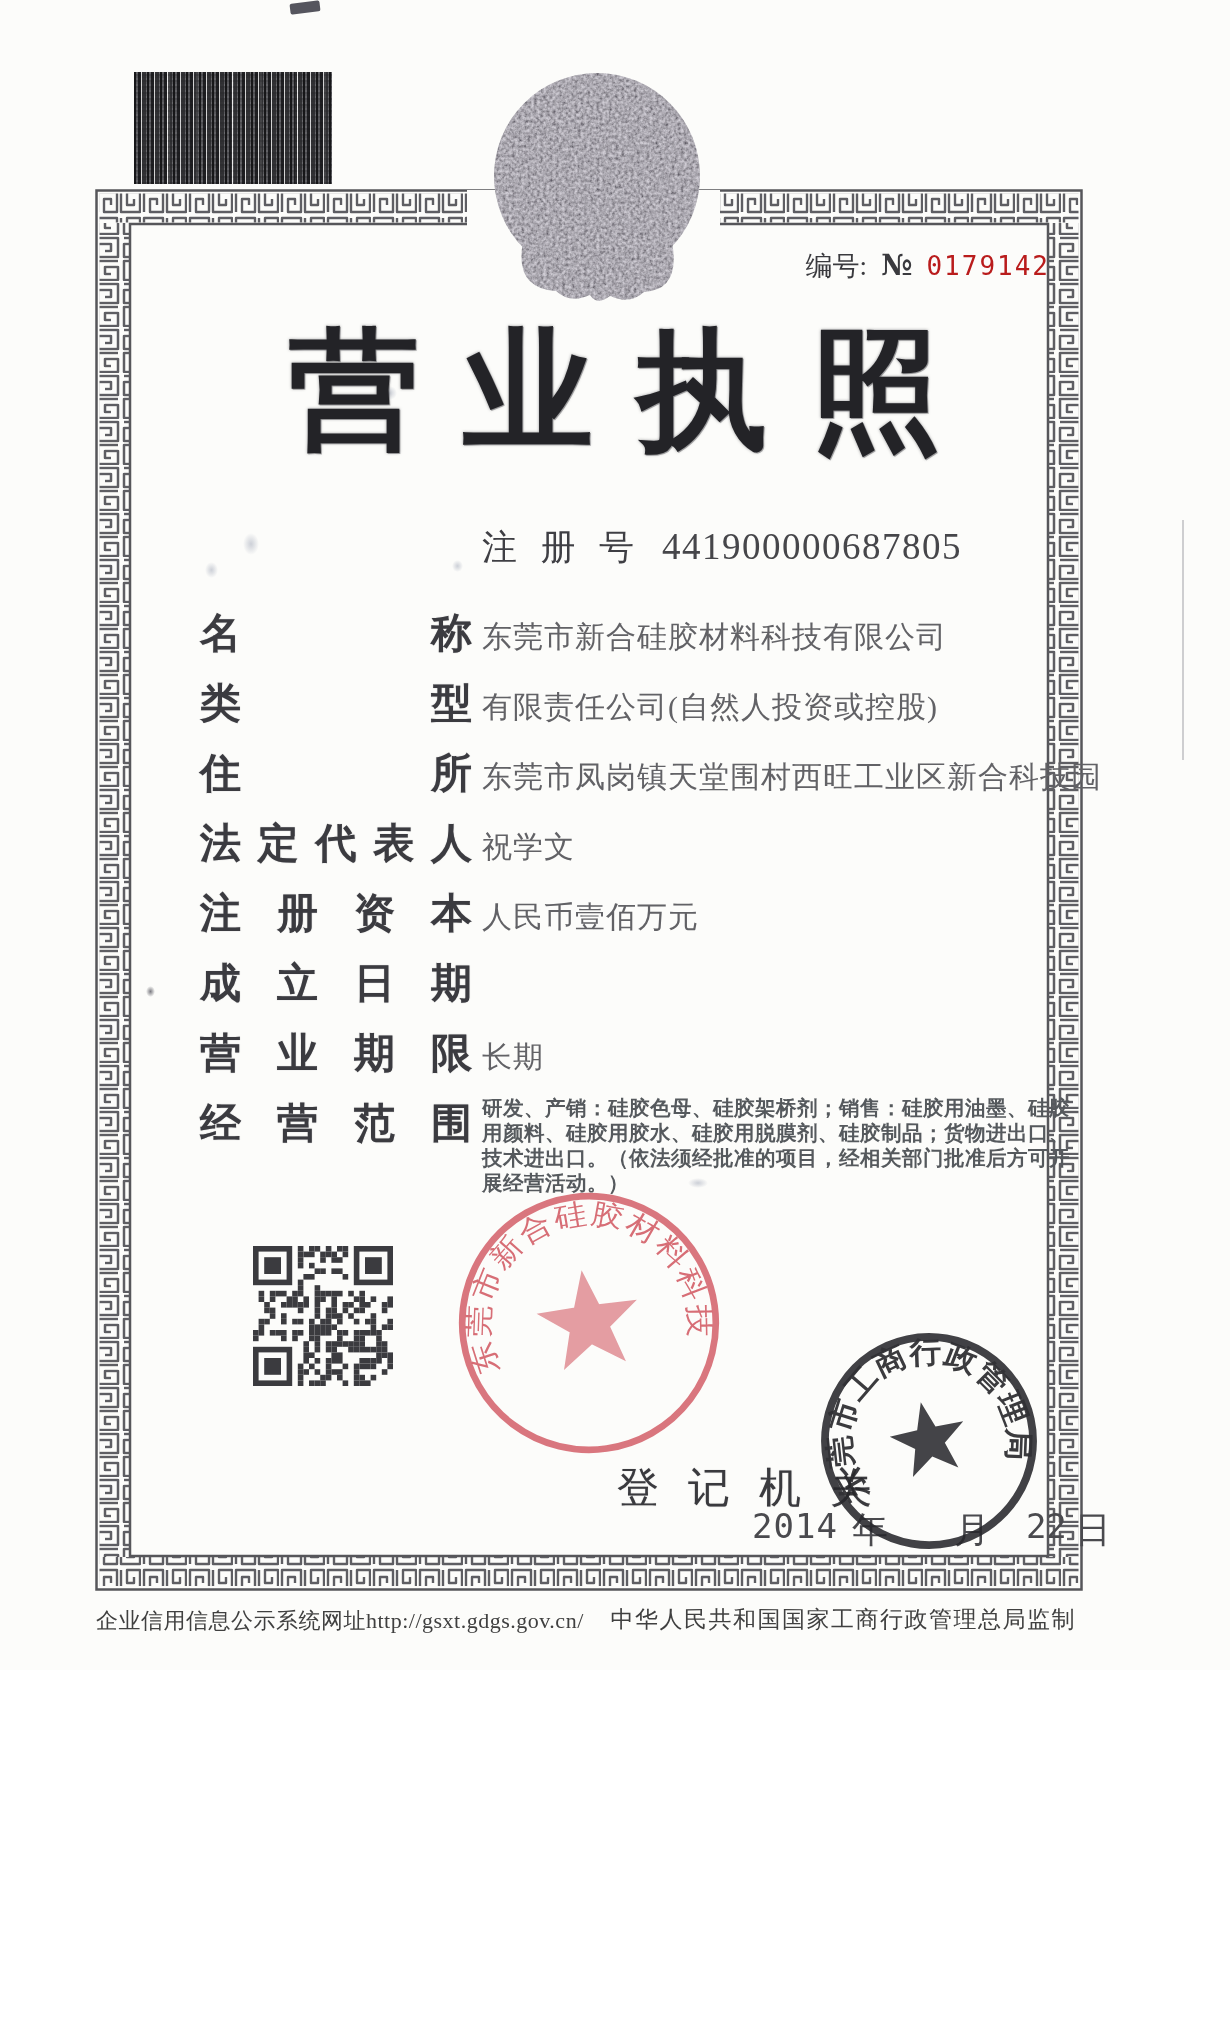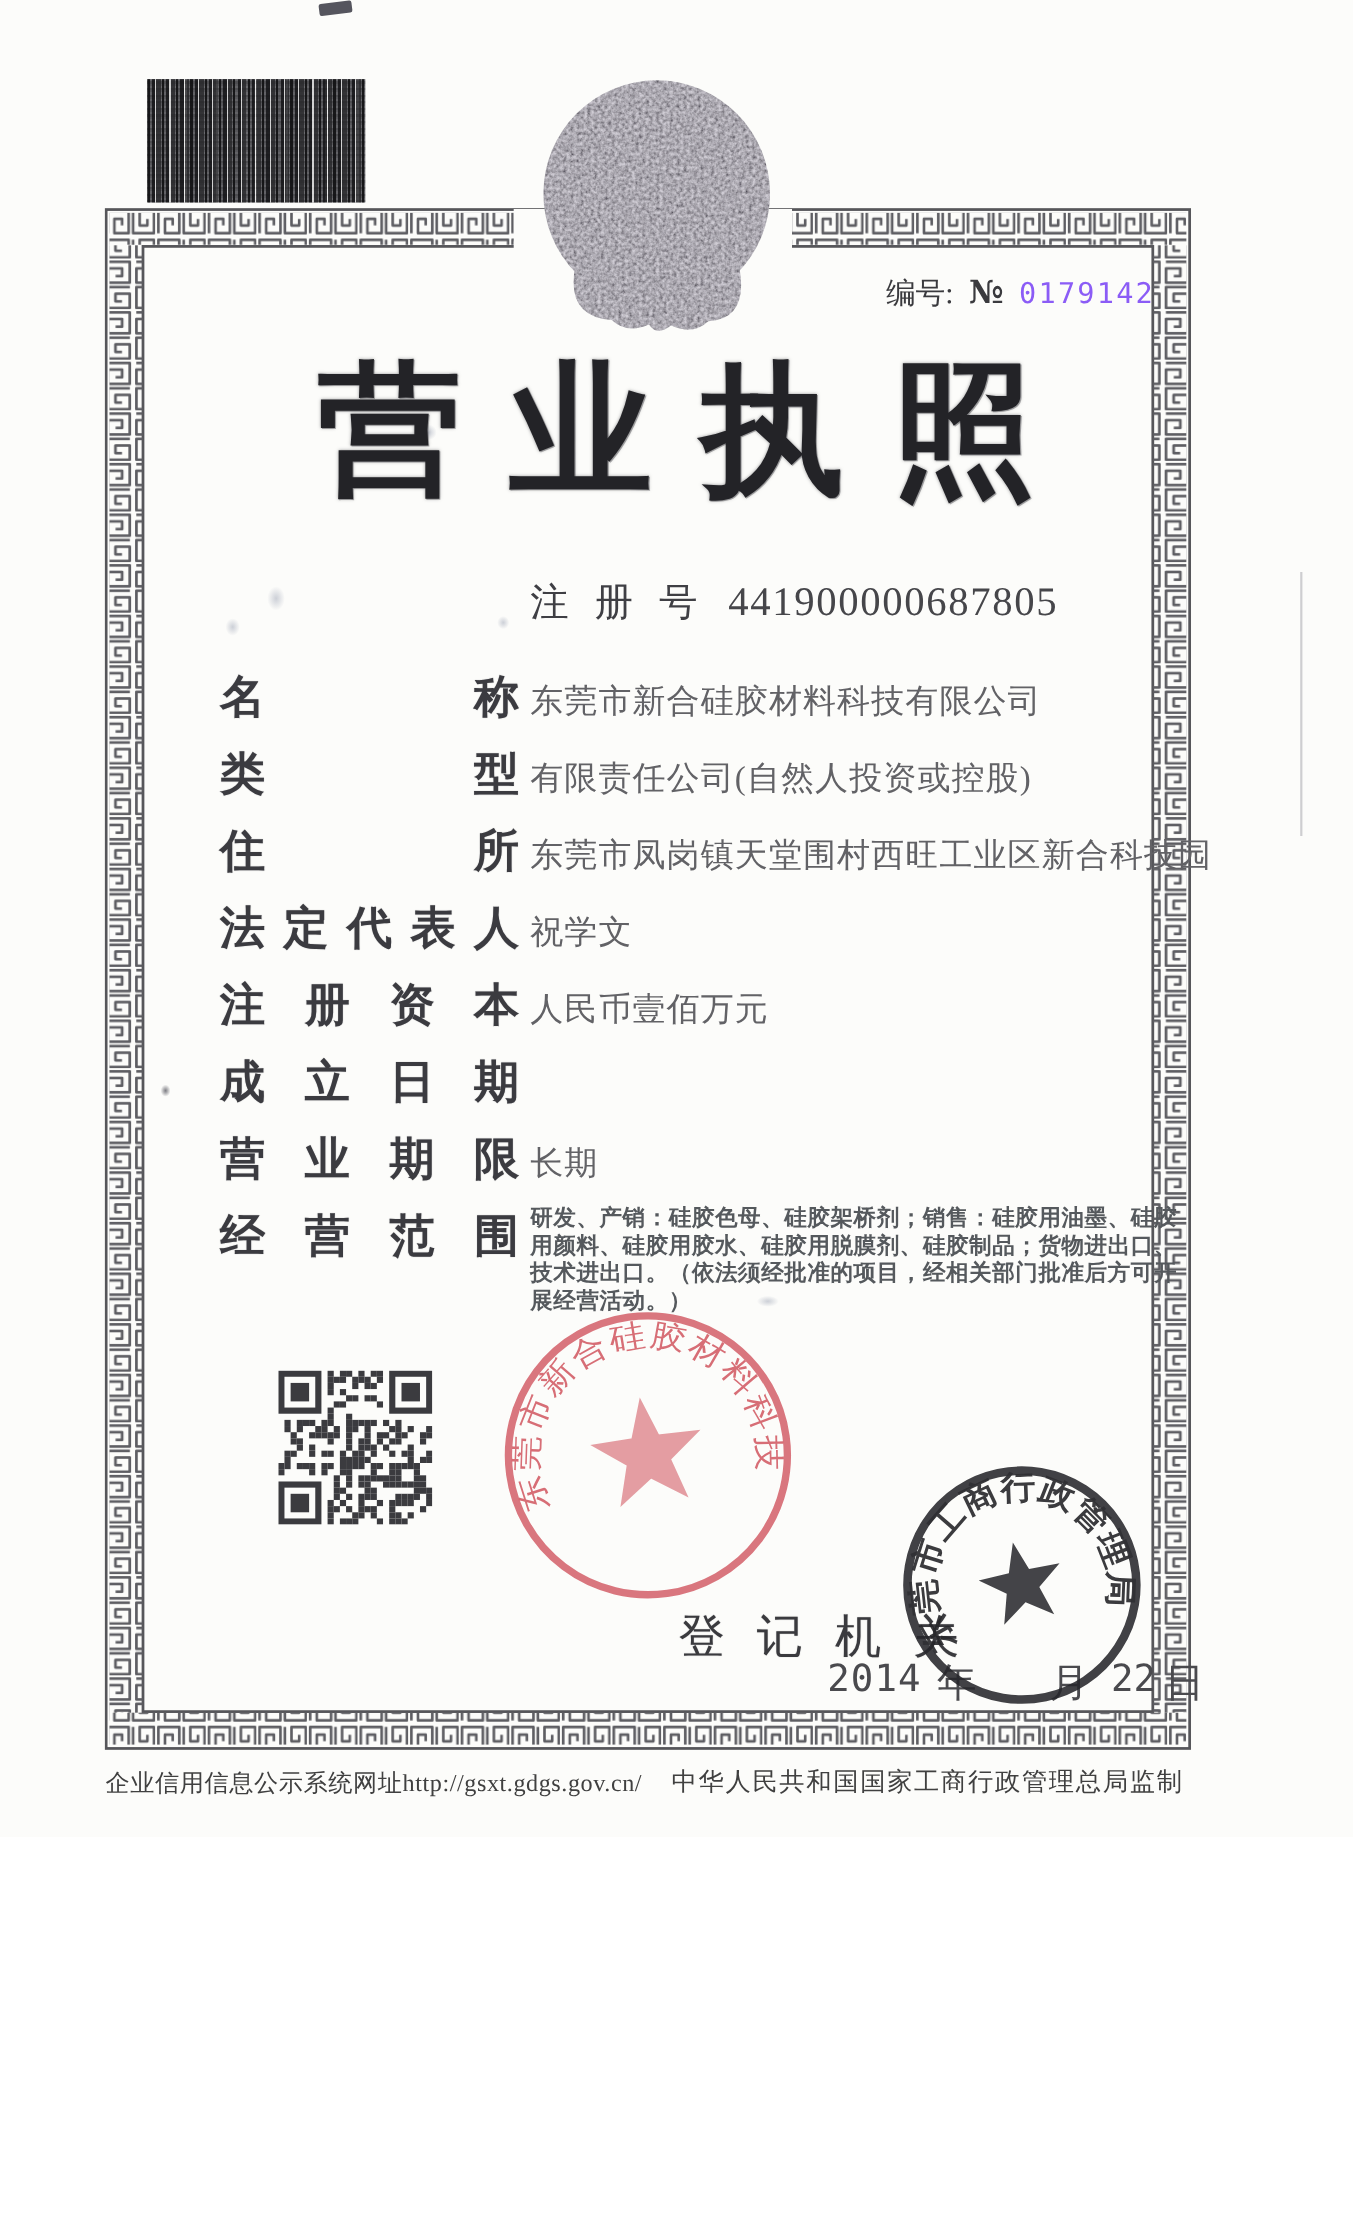--- a/index.html
+++ b/index.html
@@ -14,42 +14,42 @@
       repeating-linear-gradient(90deg, rgba(20,20,22,.95) 0 2px, rgba(110,110,115,.5) 2px 4px,
         rgba(25,25,28,.9) 4px 7px, rgba(235,235,235,.85) 7px 8px, rgba(45,45,48,.85) 8px 12px,
         rgba(140,140,145,.35) 12px 13px),
       repeating-linear-gradient(0deg, rgba(0,0,0,.3) 0 2px, rgba(255,255,255,.12) 2px 4px, transparent 4px 6px),
       repeating-linear-gradient(90deg, transparent 0 33px, rgba(250,250,250,.95) 33px 36px, transparent 36px 62px, rgba(250,250,250,.7) 62px 64px);}
   
   .content{position:absolute;inset:0;z-index:3;}
   .serial{position:absolute;top:248px;right:180px;display:flex;align-items:baseline;gap:14px;
           font-size:27px;color:#3a3a3e;}
   .serial .sym{font-weight:700;font-size:29px;font-family:"DejaVu Serif",serif;}
-  .serial .num{font-family:"DejaVu Sans Mono",monospace;font-size:26px;letter-spacing:2px;color:#8b5cf6;text-align:right;}
+  .serial .num{font-family:"DejaVu Sans Mono",monospace;font-size:26px;letter-spacing:2px;color:#b91c1c;text-align:right;}
   .title{position:absolute;top:316px;left:50%;transform:translateX(-50%);display:flex;gap:44px;
          font-family:"Liberation Sans",sans-serif;font-weight:900;font-size:130px;line-height:1.15;
          color:#232327;text-shadow:0 0 3px rgba(38,38,44,.5), 1px 1px 0 rgba(38,38,44,.35);white-space:nowrap;}
   .reg{position:absolute;left:482px;top:524px;display:flex;align-items:baseline;}
   .reg .lbl{display:flex;justify-content:space-between;width:152px;font-size:35px;color:#3f3f44;}
   .reg .num{margin-left:28px;font-size:37px;letter-spacing:1.5px;color:#46464a;}
   .rows{position:absolute;left:200px;top:610px;}
   .row{display:flex;align-items:flex-start;height:70px;}
   .row:last-child{height:auto;}
   .row .lbl{width:272px;display:flex;justify-content:space-between;font-size:41px;font-weight:600;
             color:#3b3b40;flex:none;line-height:1.15;text-shadow:0 0 1px rgba(60,60,66,.45);}
   .row .val{margin-left:10px;padding-top:7px;font-size:30px;color:#626266;letter-spacing:1px;white-space:nowrap;}
   .row .val.scope{white-space:normal;width:600px;font-size:20.5px;line-height:25px;letter-spacing:.5px;
                   padding-top:0;margin-top:-4px;color:#55595d;font-weight:600;}
   .registrar{position:absolute;left:617px;top:1460px;width:255px;display:flex;justify-content:space-between;
              font-size:42px;color:#3a3a3e;text-shadow:0 0 1px rgba(58,58,62,.4);}
   .date{position:absolute;left:752px;top:1506px;font-size:36px;color:#4a4a4e;display:flex;align-items:flex-start;}
   .date .y{font-family:"DejaVu Sans Mono",monospace;font-size:34px;letter-spacing:1px;}
   .date .u1{margin-left:14px;}
   .date .m{margin-left:66px;}
-  .date .d{margin-left:20px;font-family:"DejaVu Sans Mono",monospace;font-size:34px;}
+  .date .d{margin-left:36px;font-family:"DejaVu Sans Mono",monospace;font-size:34px;}
   .date .u3{margin-left:8px;}
   .footer-left{position:absolute;left:96px;top:1606px;font-size:22px;color:#404040;letter-spacing:.5px;}
   .footer-right{position:absolute;right:154px;top:1604px;font-size:23px;color:#404040;letter-spacing:1.5px;}
   
   .qr{position:absolute;left:253px;top:1246px;z-index:3;}
   .seal-red{position:absolute;left:446px;top:1180px;z-index:4;opacity:.9;filter:blur(.4px);}
   .seal-black{position:absolute;left:800px;top:1312px;z-index:5;opacity:.95;filter:blur(.3px);}
   
   .smudge{position:absolute;border-radius:50%;z-index:2;
           background:radial-gradient(closest-side,rgba(115,125,150,.35),rgba(115,125,150,0));}

